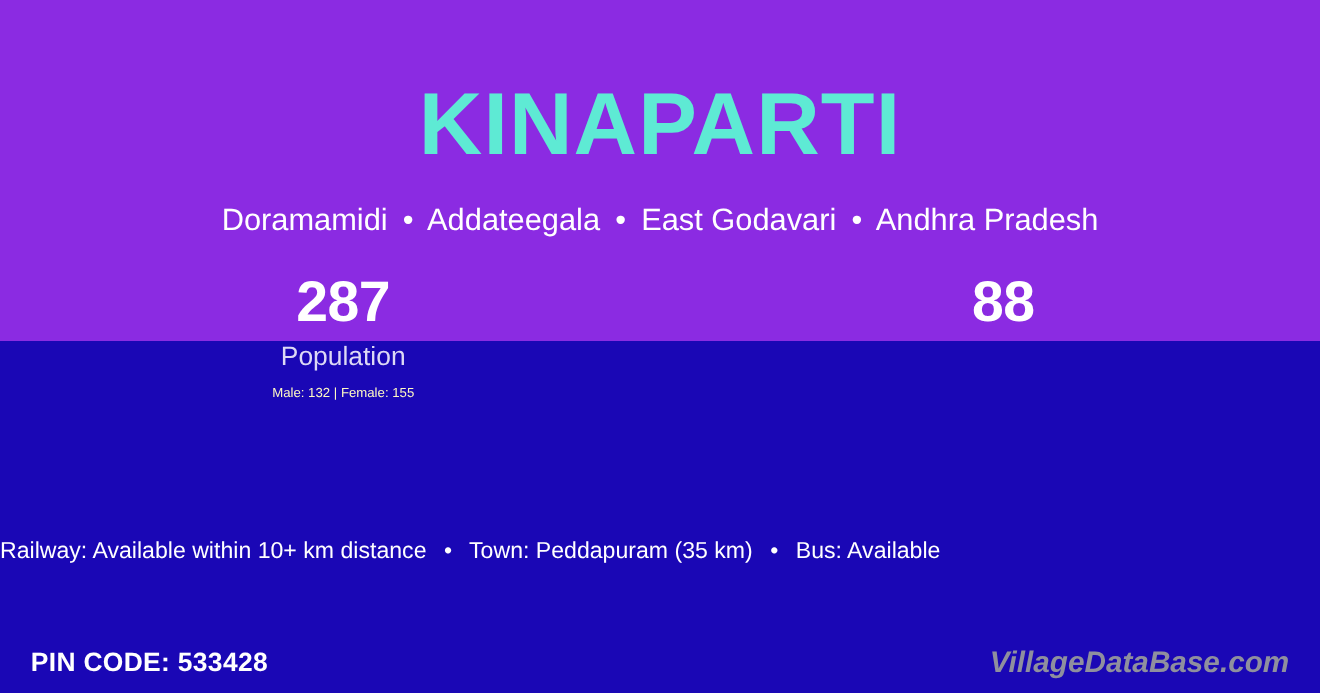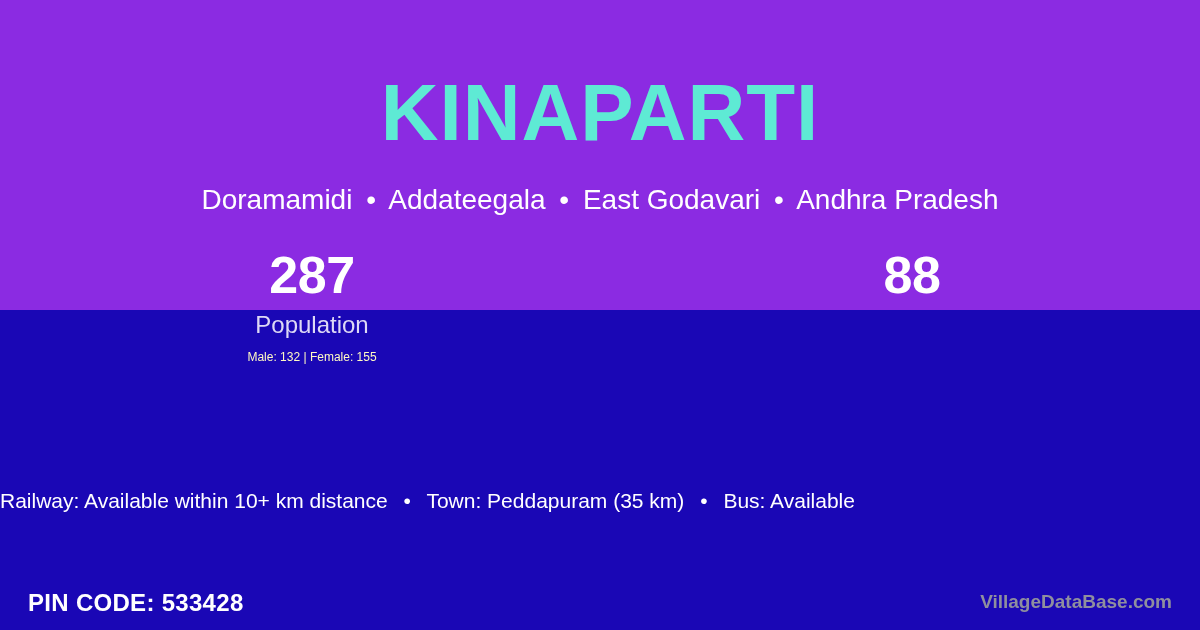--- a/index.html
+++ b/index.html
@@ -125,24 +125,25 @@
     font-weight:bold;
     line-height:30px;
     letter-spacing:0.3px;
     white-space:nowrap;
     margin-top:12px;
   }
   .brand {
     position:absolute;
     right:28px; top:589px;
     color:#8f8f9e;
-    font-size:19px;
+    font-size:27px;
     font-weight:bold;
     line-height:26px;
     white-space:nowrap;
+    font-style:italic;
   }
 </style>
 </head>
 <body>
 
 <div class="card">
 
   <div class="hero-band"></div>
 
   <div class="village-title">KINAPARTI</div>

